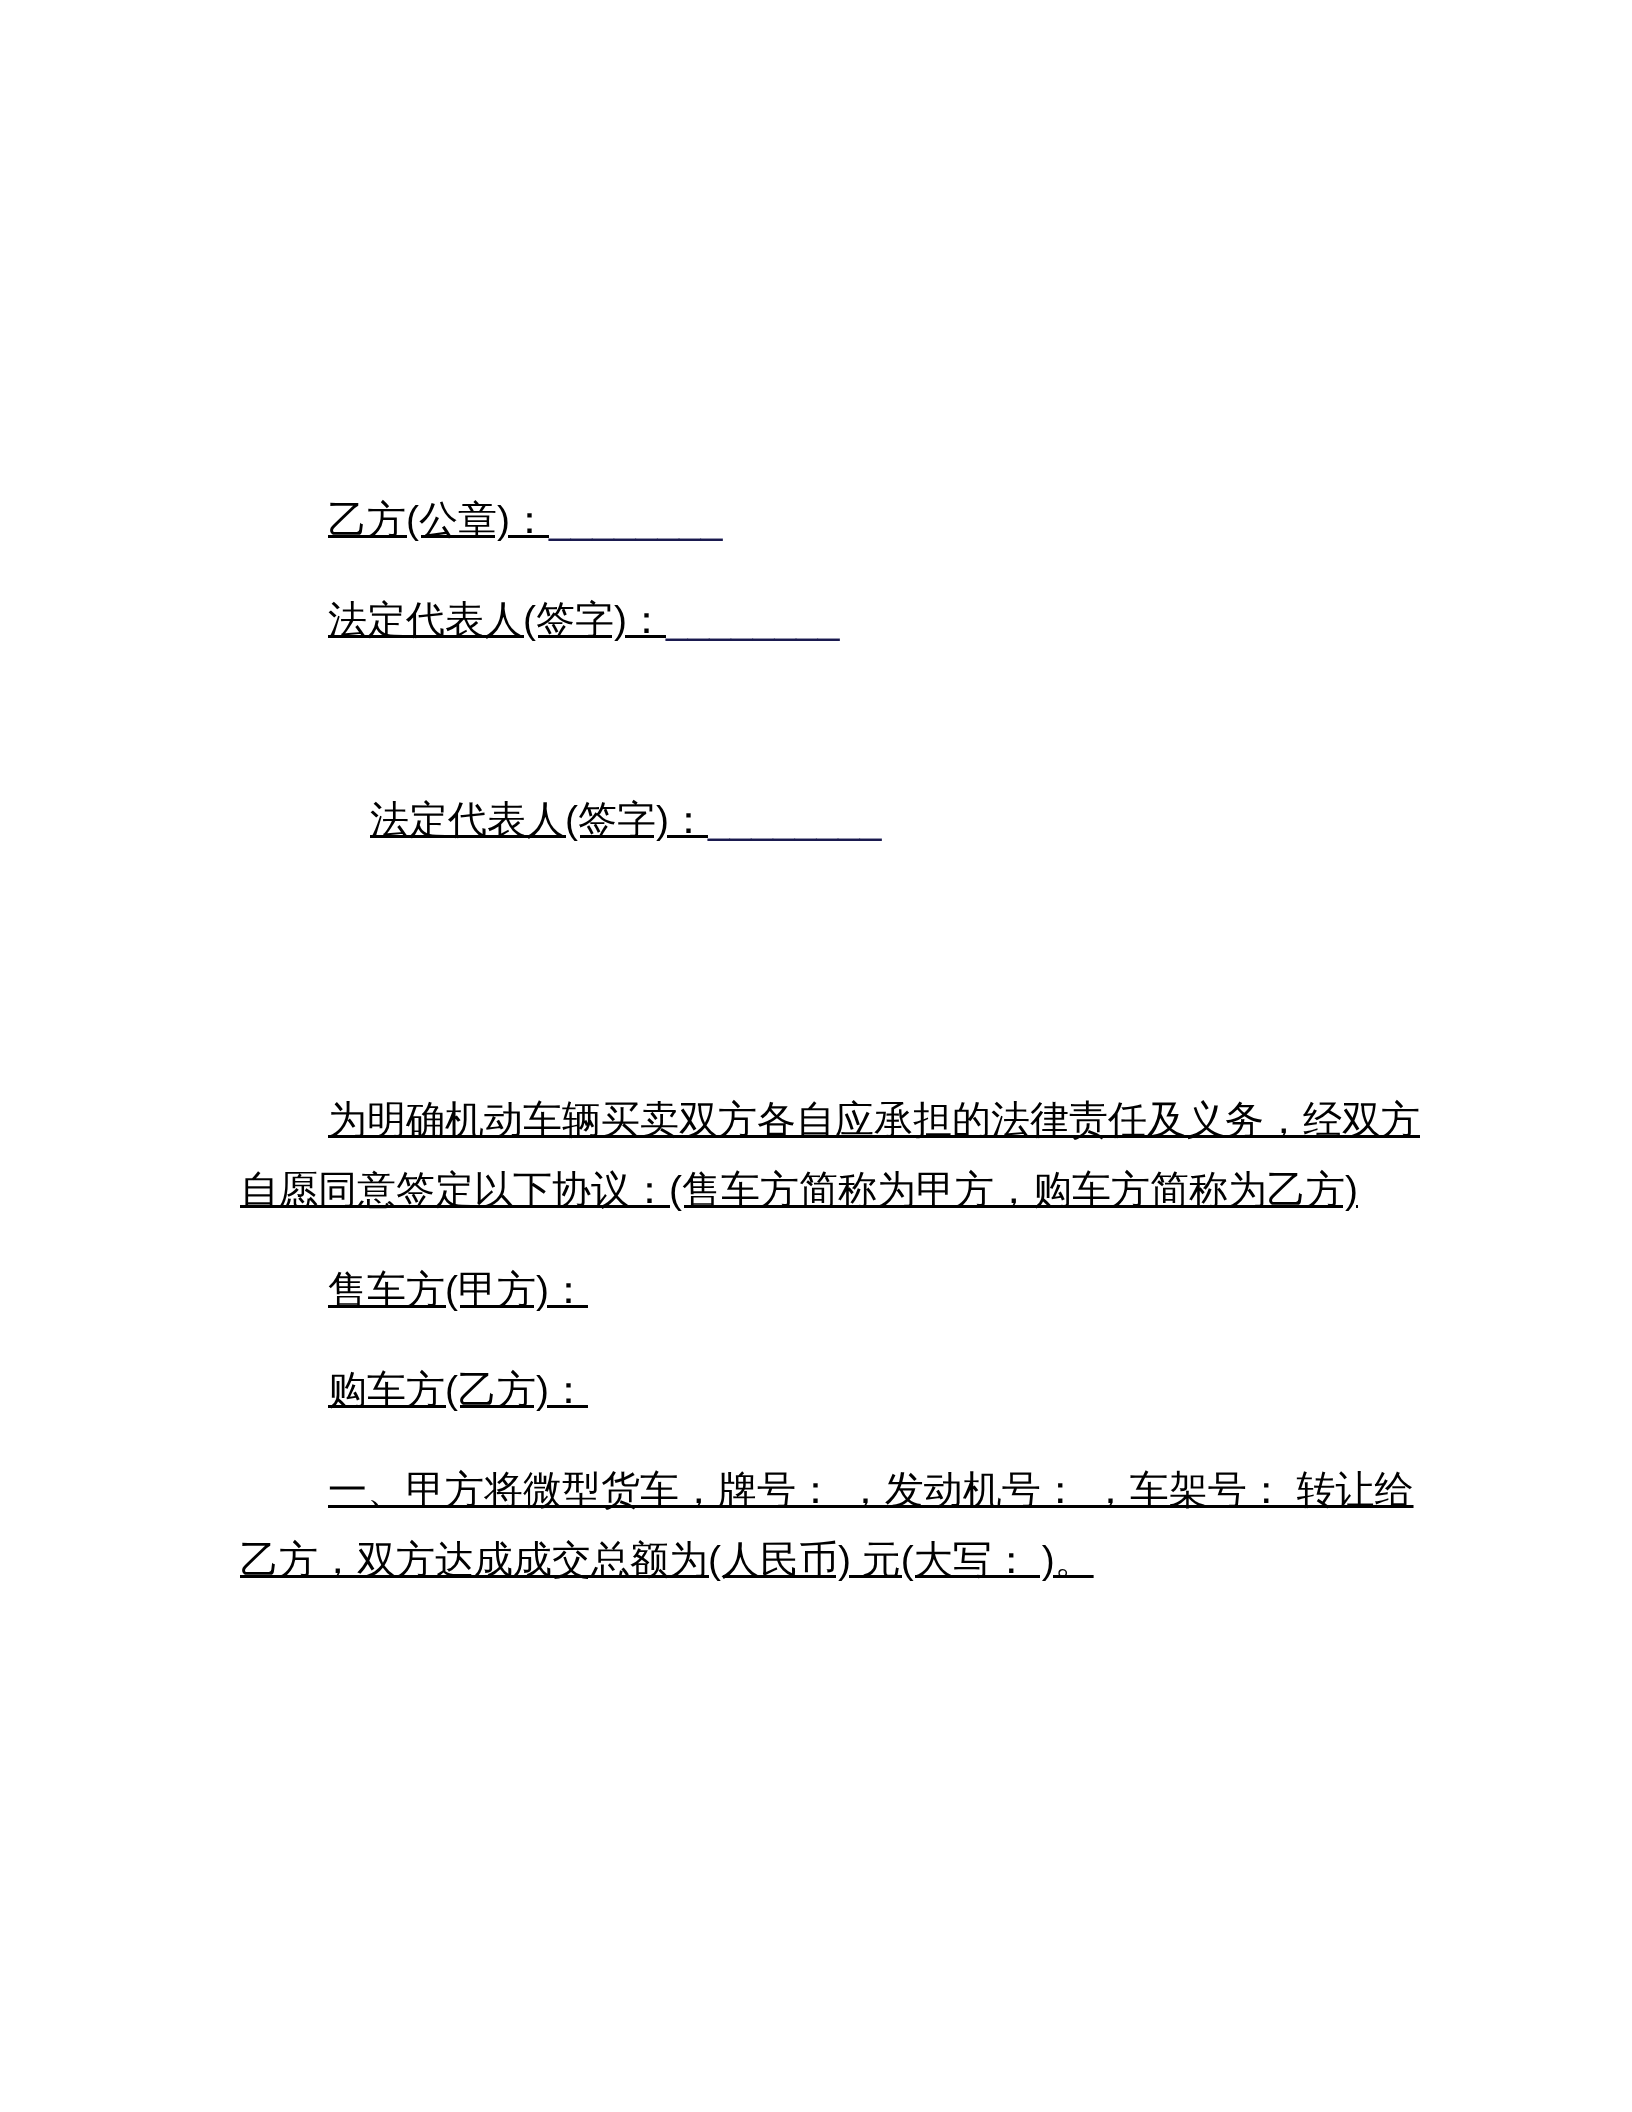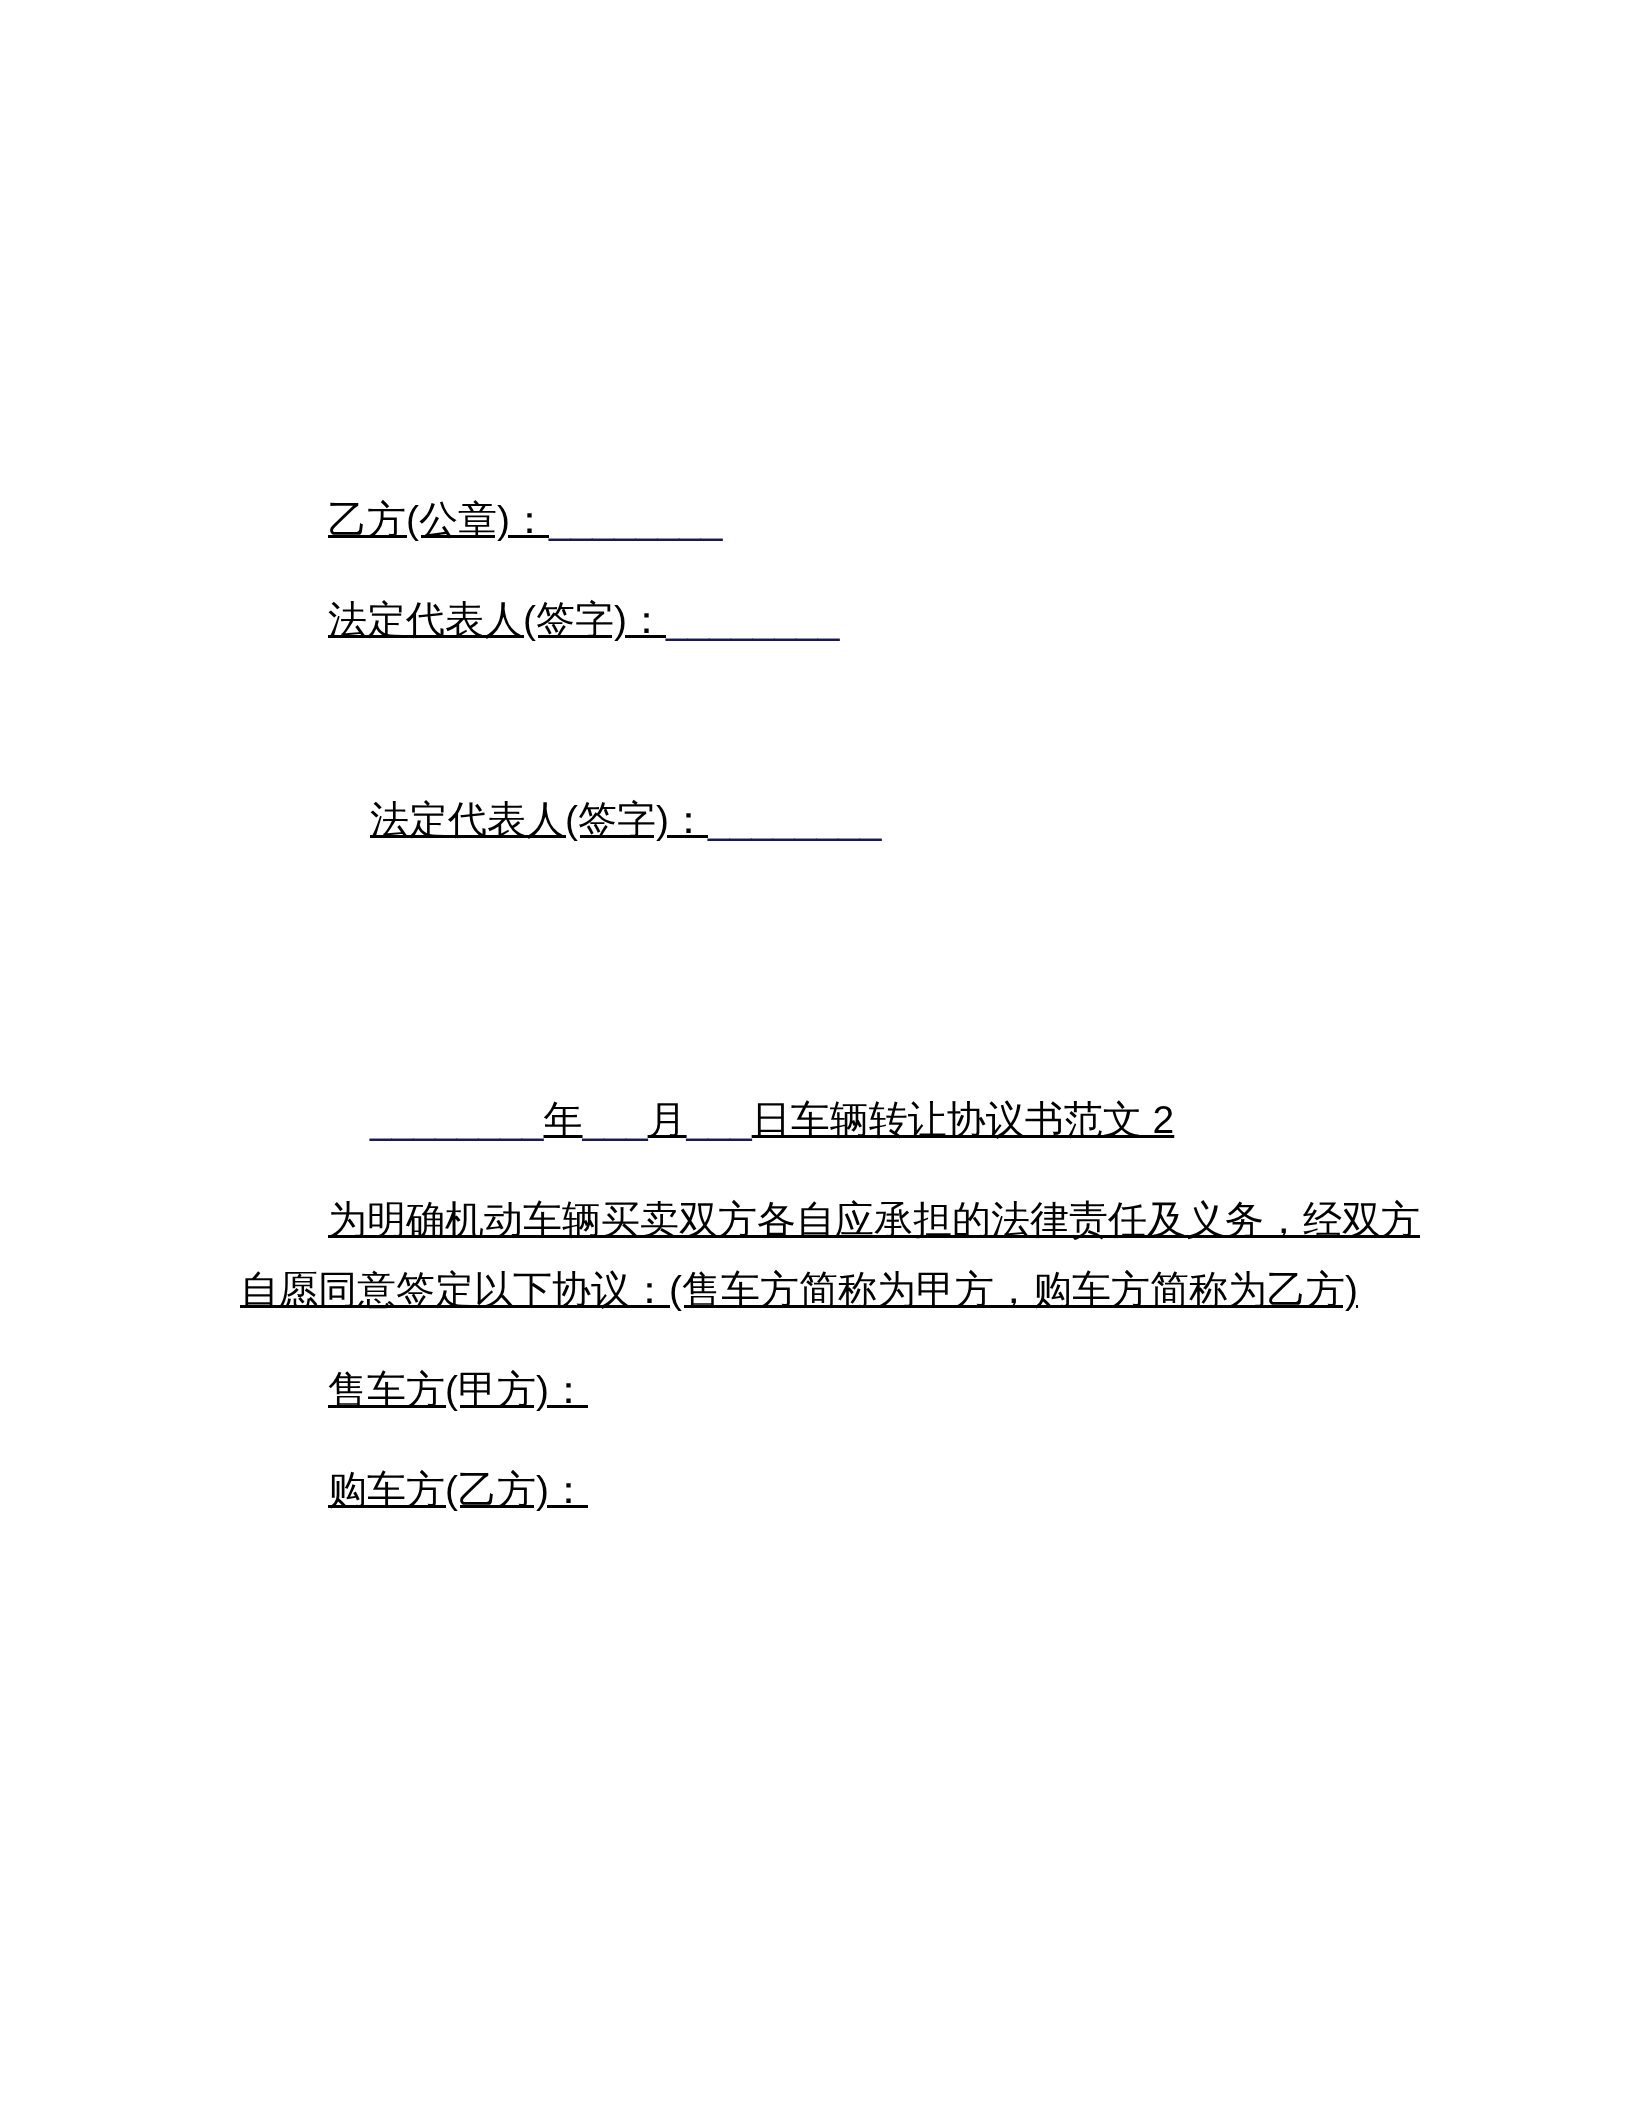--- a/index.html
+++ b/index.html
@@ -51,25 +51,26 @@
     </div>
     <div class="block">
       <div class="line indent-2"><span class="label">法定代表人(签字)：</span><span class="blank">________</span></div>
     </div>
     <div class="spacer" style="height: 100px;"></div>
     <div class="block">
       <div class="line indent-3"><span class="label">法定代表人(签字)：</span><span class="blank">________</span></div>
     </div>
     <div class="spacer" style="height: 200px;"></div>
     <div class="block">
-      <div class="line indent-3"><span class="blank">________</span><span class="label">年</span><span class="blank">___</span><span class="label">月</span><span class="blank">___</span><span class="label">日车辆转让协议书范文 2</span></div>
-    </div>
-    <div class="block">
       <div class="line indent-2"><span class="text-run">为明确机动车辆买卖双方各自应承担的法律责任及义务，经双方</span></div>
       <div class="line indent-0"><span class="text-run">自愿同意签定以下协议：(售车方简称为甲方，购车方简称为乙方)</span></div>
     </div>
     <div class="block">
       <div class="line indent-2"><span class="label">售车方(甲方)：</span></div>
     </div>
     <div class="block">
       <div class="line indent-2"><span class="label">购车方(乙方)：</span></div>
     </div>
+    <div class="block">
+      <div class="line indent-2"><span class="text-run">一、甲方将微型货车，牌号： ，发动机号： ，车架号： 转让给</span></div>
+      <div class="line indent-0"><span class="text-run">乙方，双方达成成交总额为(人民币) 元(大写： )。</span></div>
+    </div>
   </div>
 
 </body></html>

